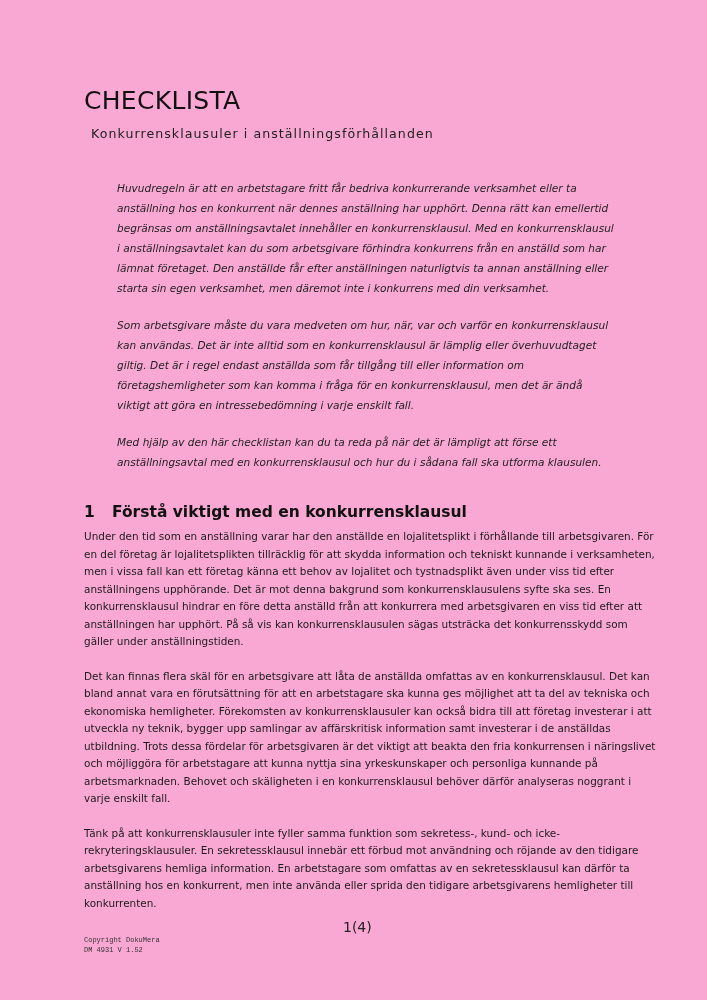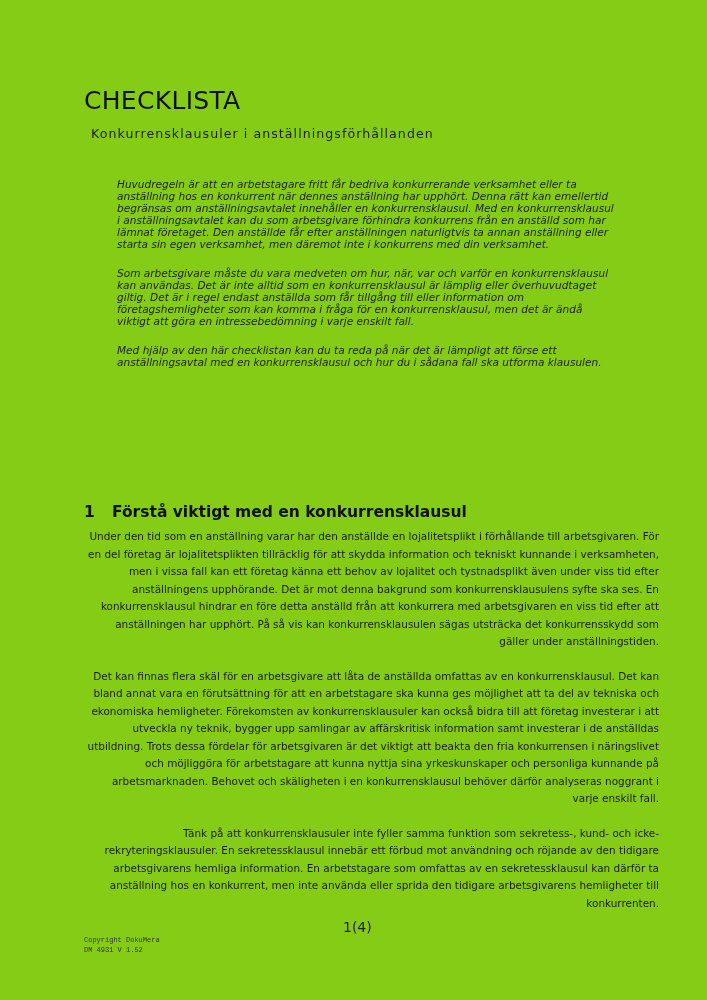--- a/index.html
+++ b/index.html
@@ -12,21 +12,21 @@
       height: 1000px;
       position: relative;
       overflow: hidden;
       font-family: "Liberation Sans", sans-serif;
       color: #1a1a1a;
     }
     .page {
       position: absolute;
       left: 0; top: 0;
       width: 707px; height: 1000px;
-      background: #84cc16;
+      background: #f9a8d4;
     }
     .doc-title {
       position: absolute;
       left: 84px;
       top: 86px;
       font-size: 25px;
       letter-spacing: 0.3px;
       color: #111111;
       font-family: "DejaVu Sans", sans-serif;
       font-weight: normal;
@@ -45,21 +45,21 @@
       line-height: 16px;
     }
     .intro {
       position: absolute;
       left: 117px;
       top: 178px;
       width: 500px;
       font-family: "DejaVu Sans", sans-serif;
       font-style: italic;
       font-size: 10.55px;
-      line-height: 12px;
+      line-height: 20px;
       color: #1e1e1e;
     }
     .intro p {
       margin: 0 0 17px 0;
     }
     .section-heading {
       position: absolute;
       left: 84px;
       top: 502px;
       font-family: "DejaVu Sans", sans-serif;
@@ -74,21 +74,20 @@
     }
     .body-text {
       position: absolute;
       left: 84px;
       top: 528px;
       width: 575px;
       font-family: "DejaVu Sans", sans-serif;
       font-size: 10.45px;
       line-height: 17.5px;
       color: #1a1a1a;
-      text-align: right;
     }
     .body-text p {
       margin: 0 0 17px 0;
     }
     .page-number {
       position: absolute;
       left: 343px;
       top: 919px;
       font-family: "DejaVu Sans", sans-serif;
       font-size: 14px;

